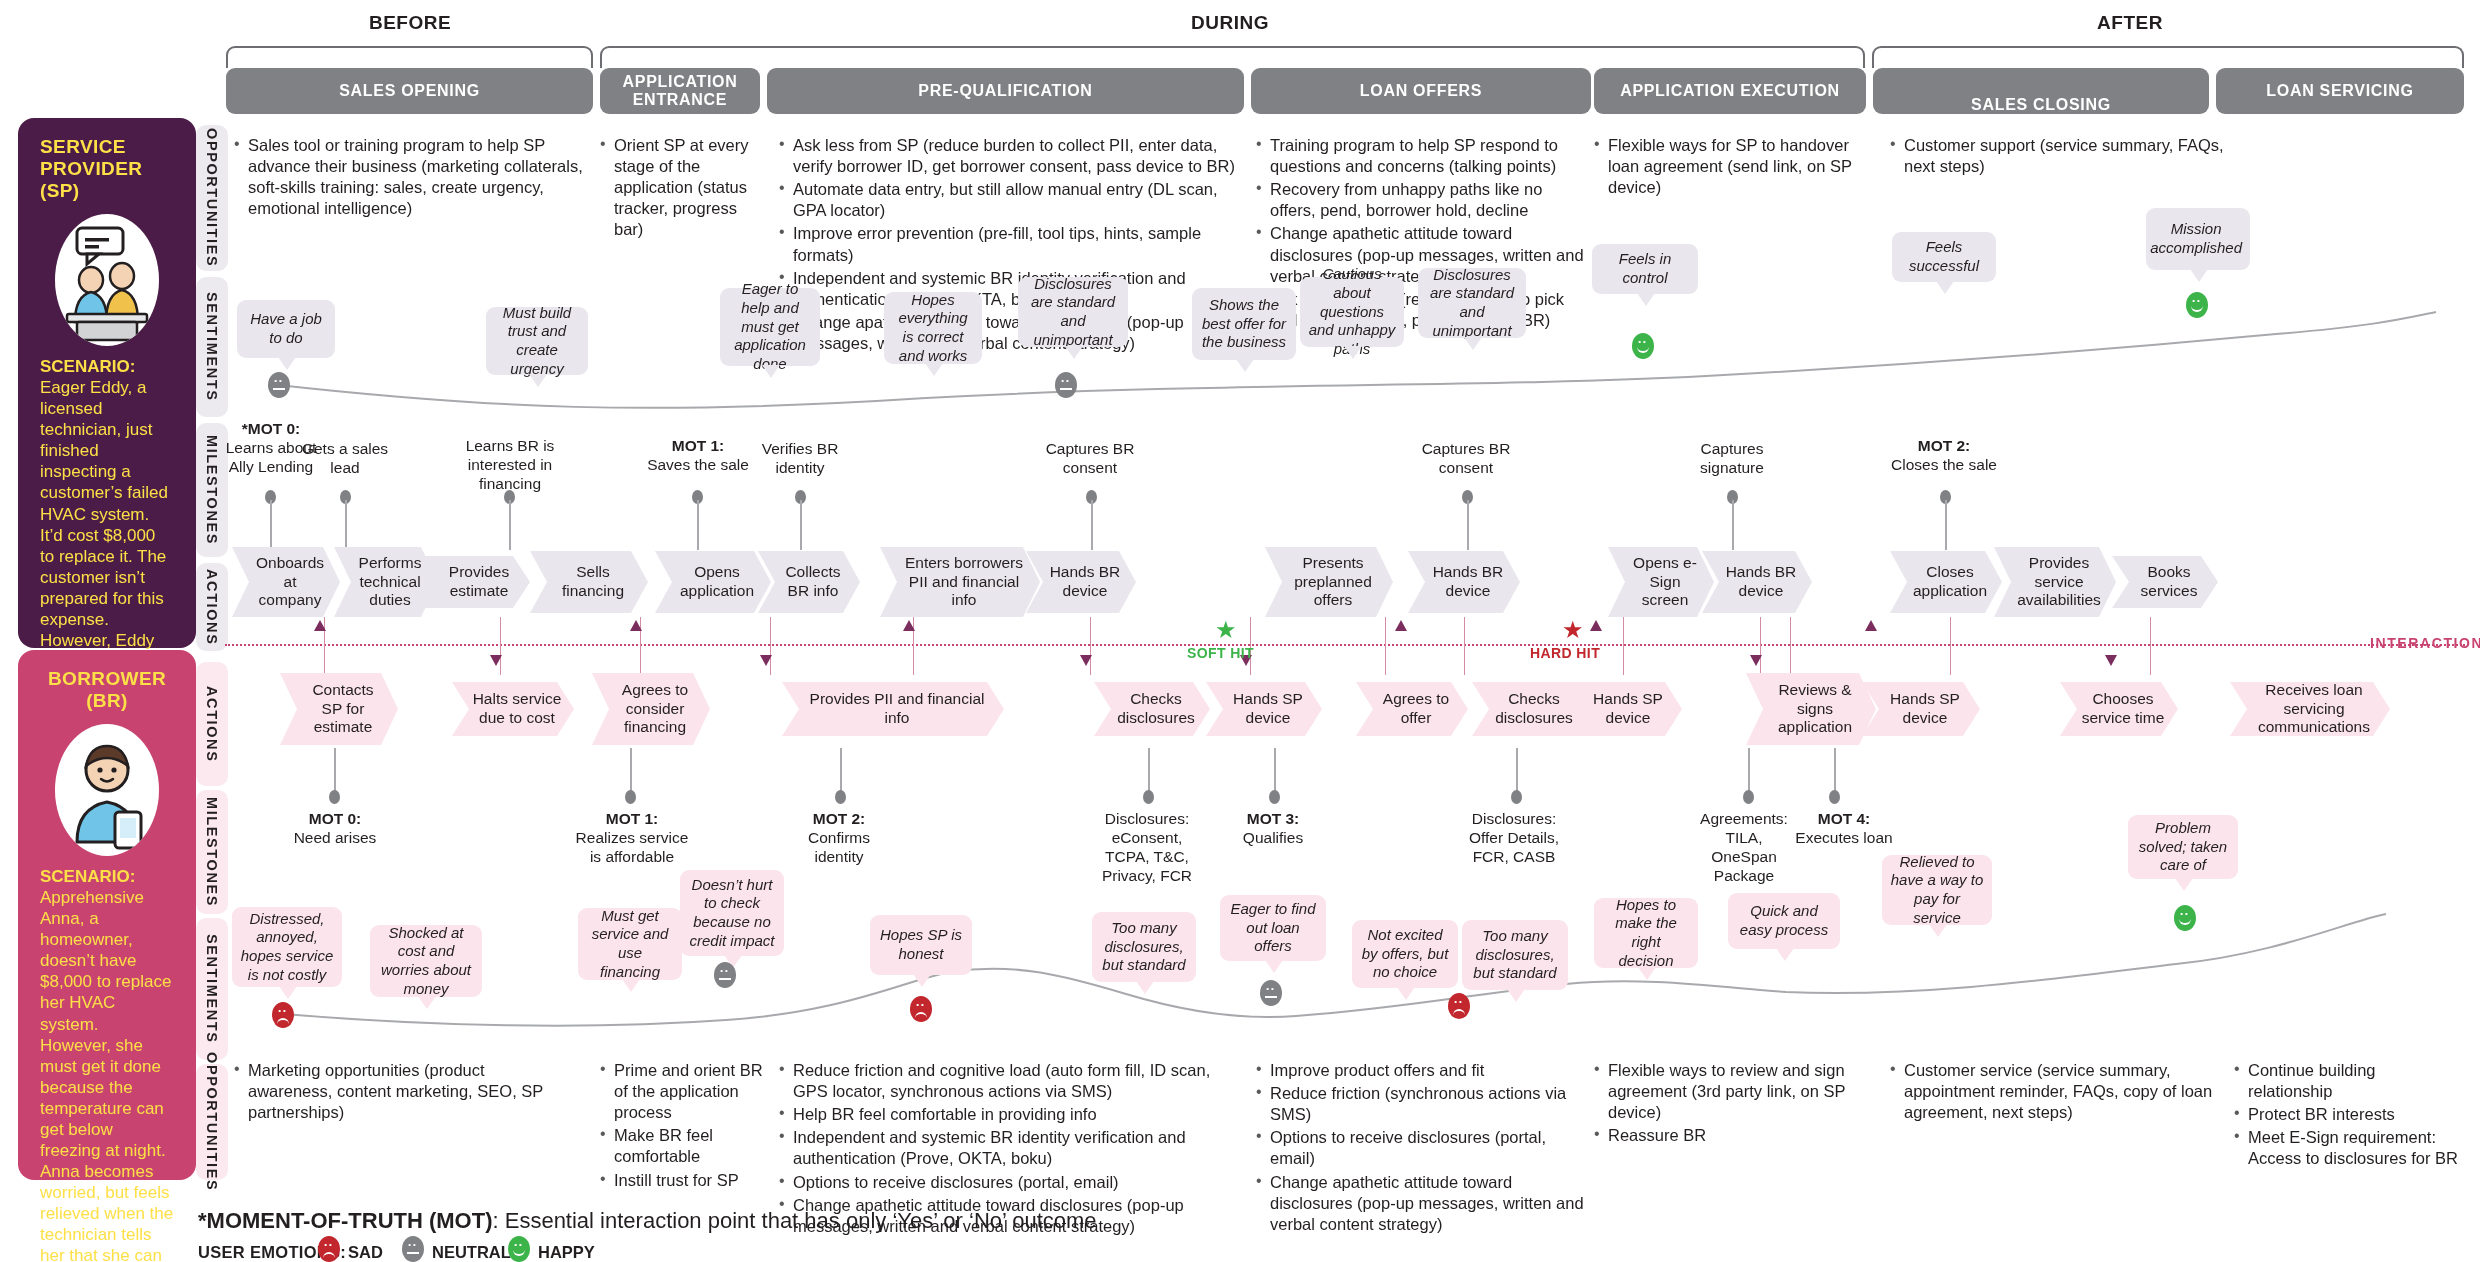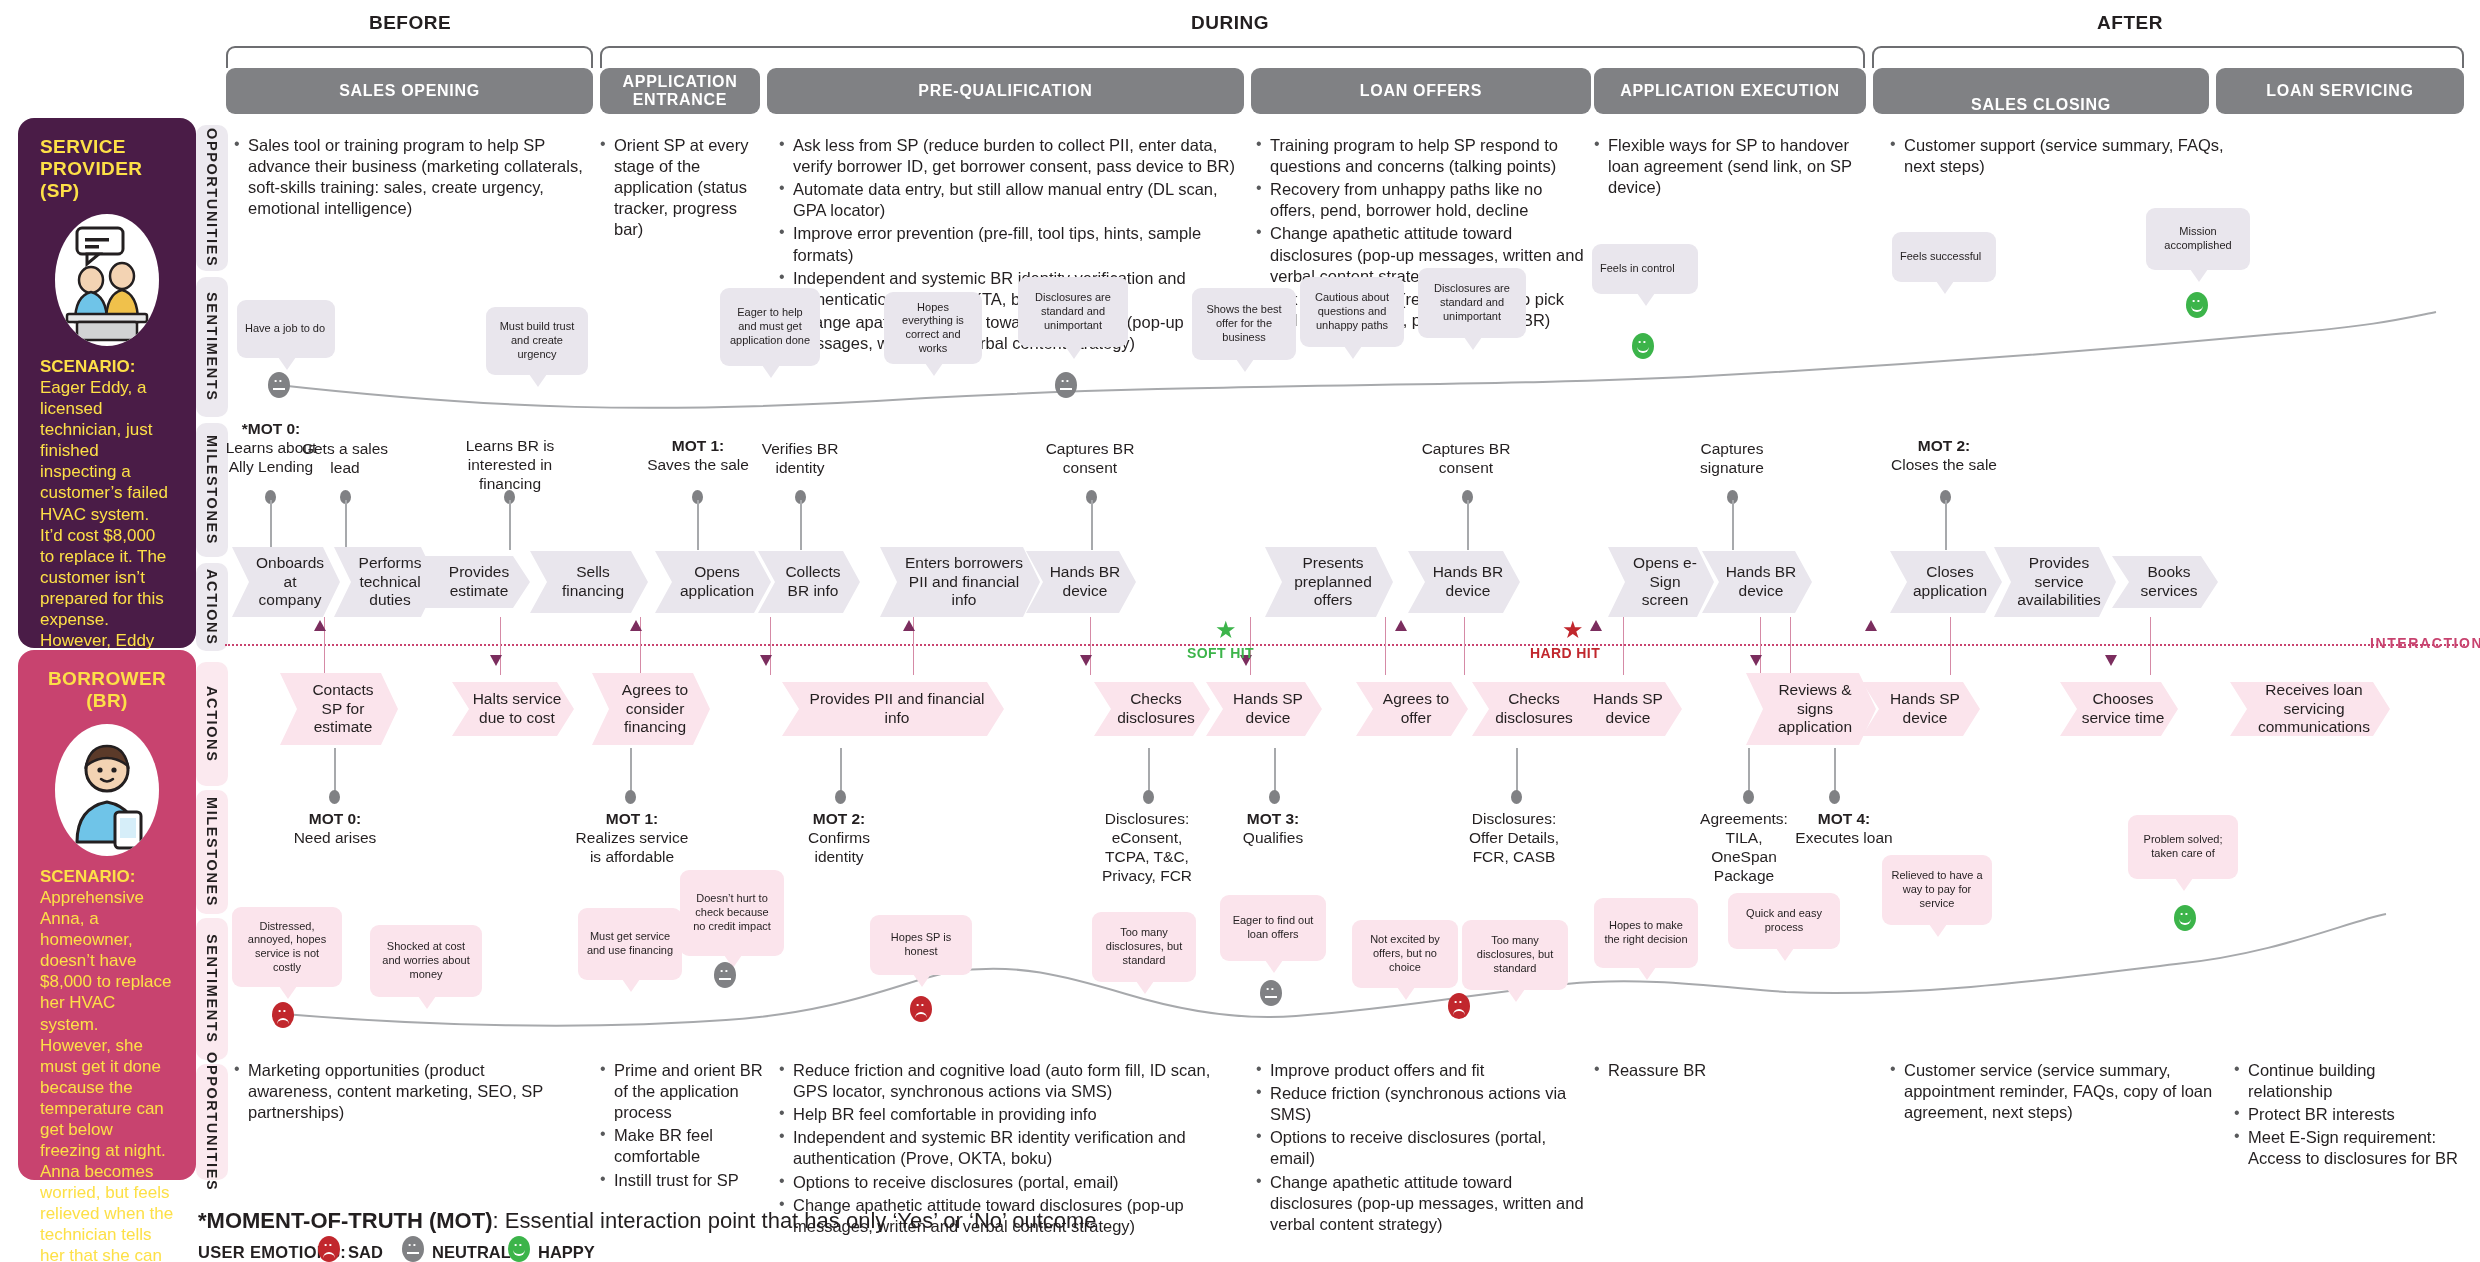--- a/index.html
+++ b/index.html
@@ -58,23 +58,23 @@
   
   .bullets { position:absolute; font-size:16.5px; line-height:1.28; }
   .bullets ul { list-style:none; }
   .bullets li { position:relative; padding-left:16px; margin-bottom:2px; }
   .bullets li:before {
     content:"\2022"; position:absolute; left:2px; top:-1px; font-size:16px; color:#58595b;
   }
 
   
   .bubble {
-    position:absolute; border-radius:9px; font-size:11px; 
+    position:absolute; border-radius:9px; font-size:15px; font-style:italic;
     line-height:1.25; text-align:center; padding:9px 8px;
-    display:flex; align-items:center; justify-content:flex-start;
+    display:flex; align-items:center; justify-content:flex-end;
   }
   .bubble.sp { background:#e9e6ed; }
   .bubble.br { background:#fbe4ec; }
   .bubble:after {
     content:""; position:absolute; left:50%; margin-left:-8px; bottom:-12px;
     border-left:9px solid transparent; border-right:9px solid transparent;
   }
   .bubble.sp:after { border-top:13px solid #e9e6ed; }
   .bubble.br:after { border-top:13px solid #fbe4ec; }
 
@@ -620,20 +620,21 @@
 <div class="bullets" style="left:1254px; top:1060px; width:330px;">
   <ul>
     <li>Improve product offers and fit</li>
     <li>Reduce friction (synchronous actions via SMS)</li>
     <li>Options to receive disclosures (portal, email)</li>
     <li>Change apathetic attitude toward disclosures (pop-up messages, written and verbal content strategy)</li>
   </ul>
 </div>
 <div class="bullets" style="left:1592px; top:1060px; width:280px;">
   <ul>
+    <li>Flexible ways to review and sign agreement (3rd party link, on SP device)</li>
     <li>Reassure BR</li>
   </ul>
 </div>
 <div class="bullets" style="left:1888px; top:1060px; width:340px;">
   <ul>
       <li>Customer service (service summary, appointment reminder, FAQs, copy of loan agreement, next steps)</li>
     </ul>
 </div>
 <div class="bullets" style="left:2232px; top:1060px; width:232px;">
   <ul>

